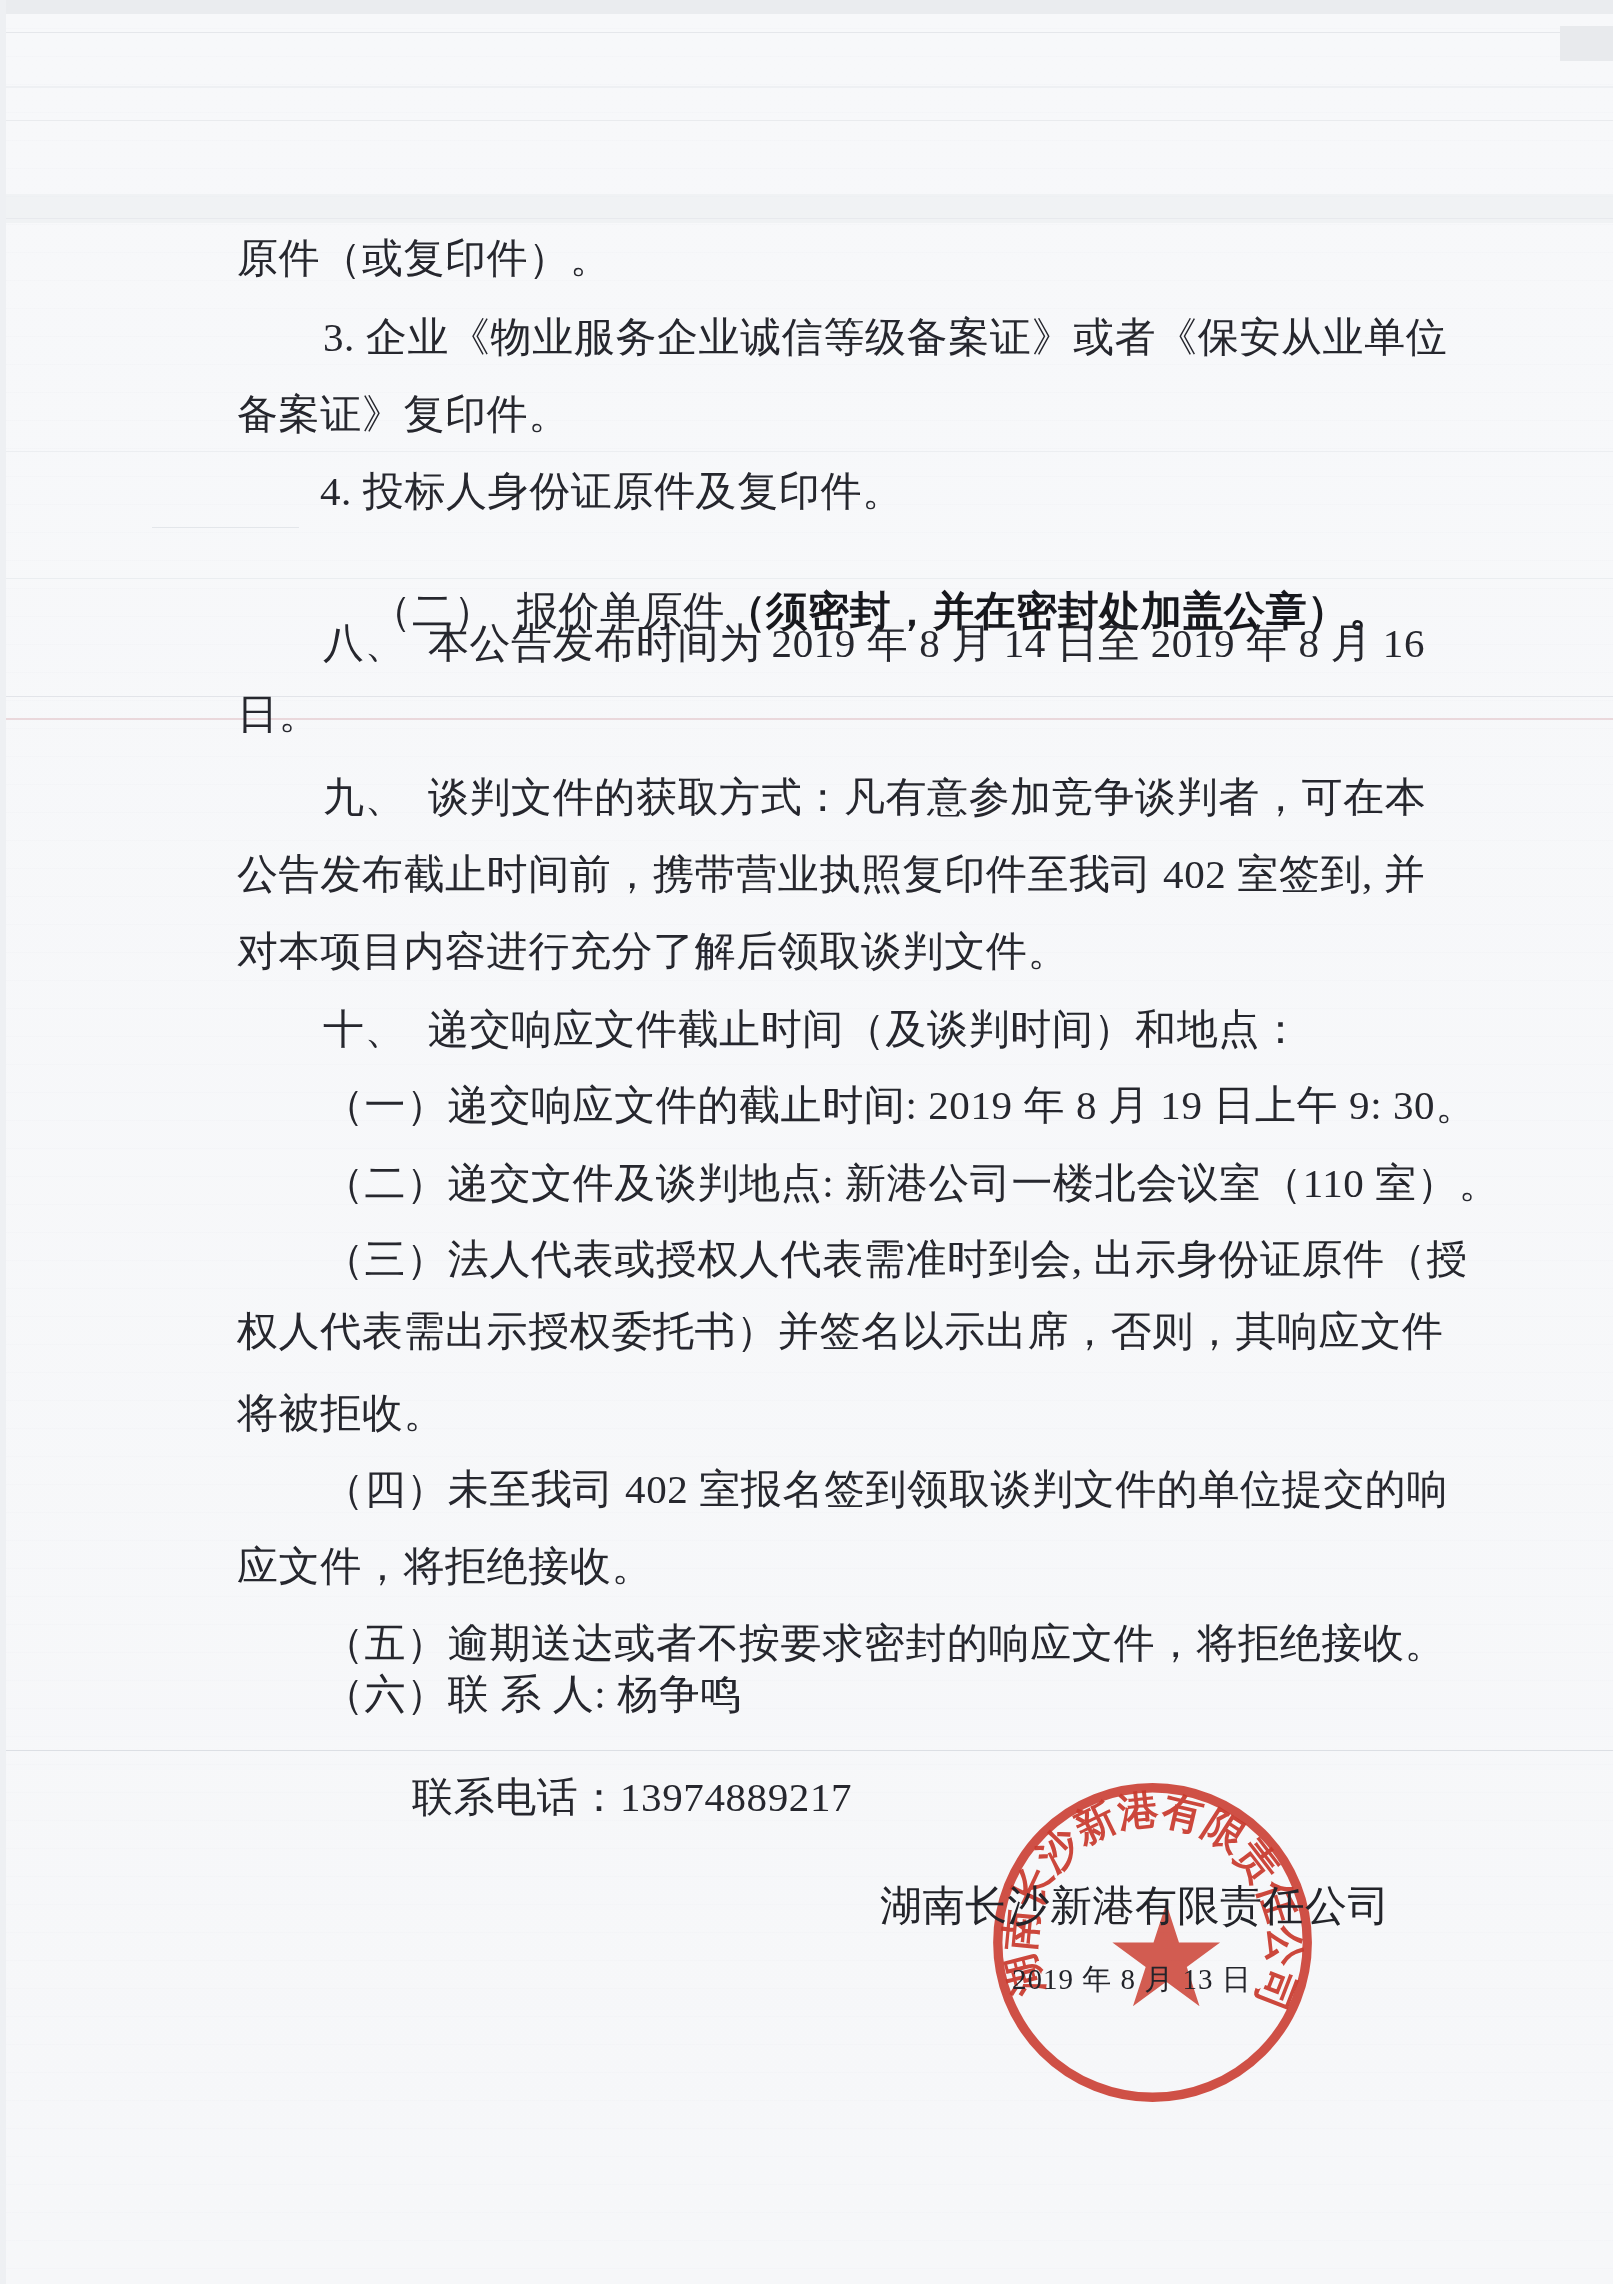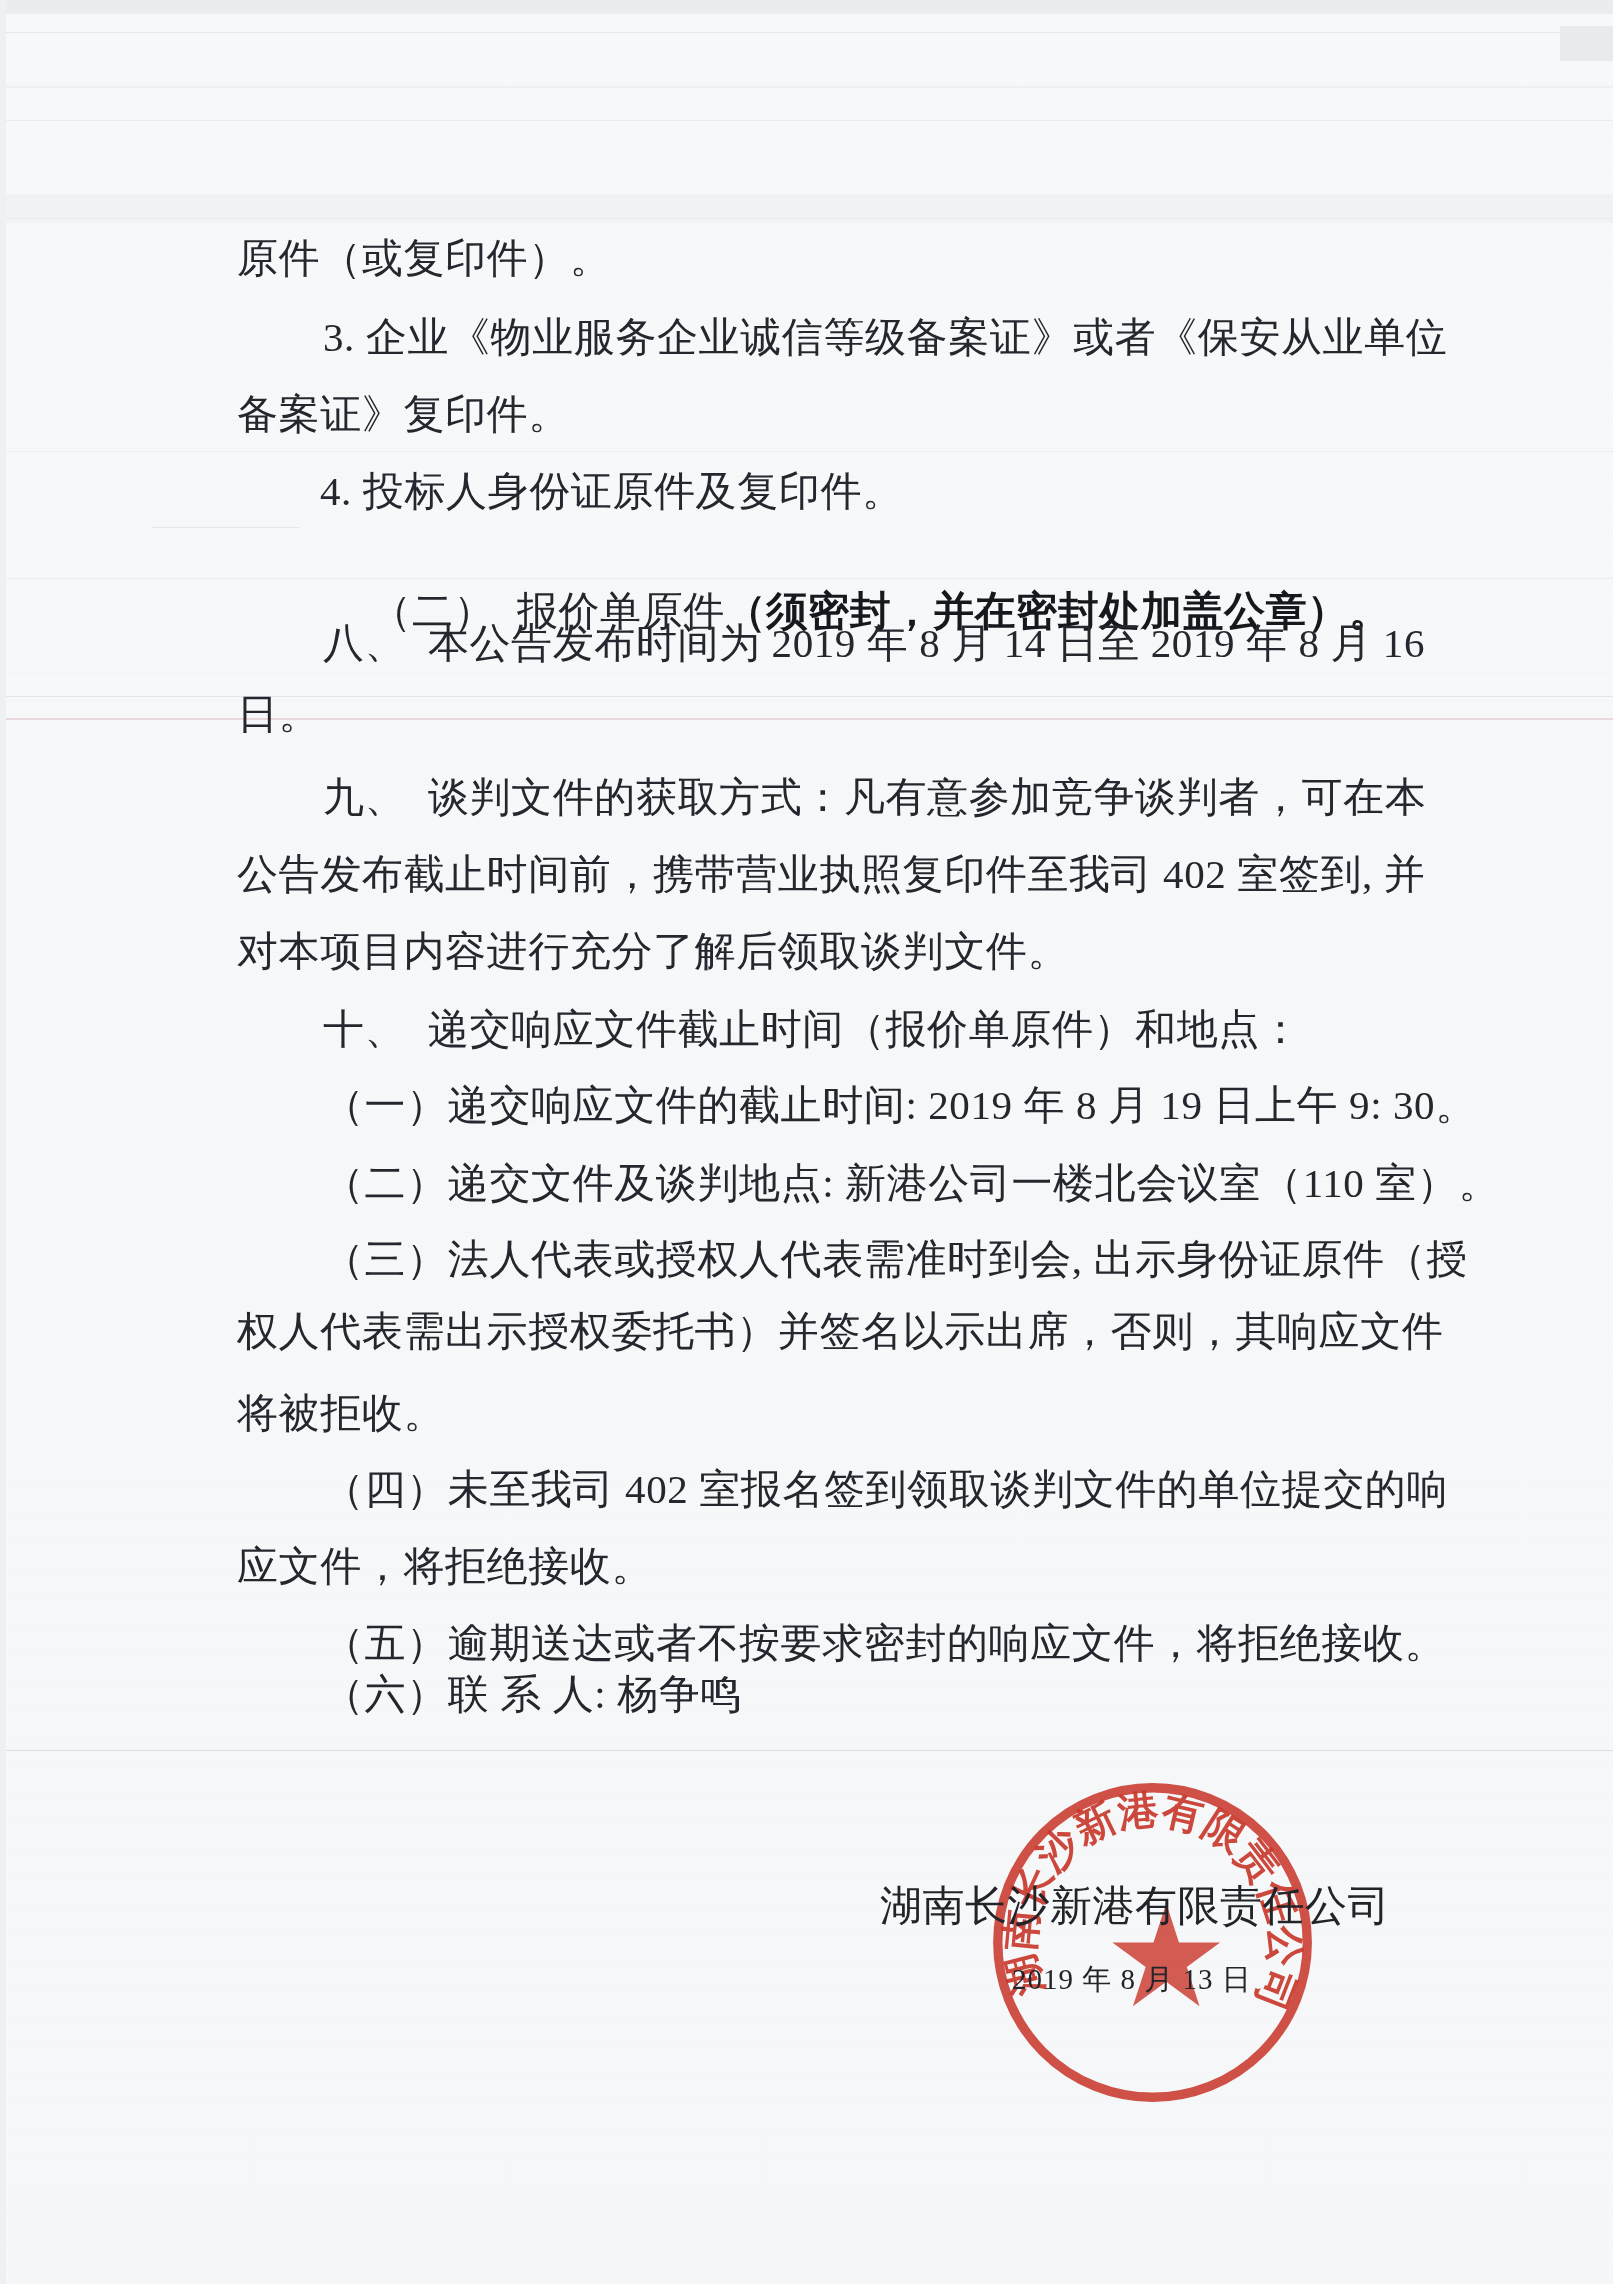--- a/index.html
+++ b/index.html
@@ -69,28 +69,29 @@
 
   <div class="doc-line" style="left:327px;top:541px;">
     <span class="semi">（二）  报价单原件</span><span class="bold-seg">（须密封，并在密封处加盖公章）。</span>
   </div>
 
   <div class="doc-line" style="left:323px;top:620px;">八、  本公告发布时间为 2019 年 8 月 14 日至 2019 年 8 月 16</div>
   <div class="doc-line" style="left:237px;top:691px;">日。</div>
   <div class="doc-line" style="left:323px;top:774px;">九、  谈判文件的获取方式：凡有意参加竞争谈判者，可在本</div>
   <div class="doc-line" style="left:237px;top:851px;text-align:right;">公告发布截止时间前，携带营业执照复印件至我司 402 室签到, 并</div>
   <div class="doc-line" style="left:237px;top:928px;">对本项目内容进行充分了解后领取谈判文件。</div>
-  <div class="doc-line" style="left:323px;top:1006px;">十、  递交响应文件截止时间（报价单原件）和地点：</div>
+  <div class="doc-line" style="left:323px;top:1006px;">十、  递交响应文件截止时间（及谈判时间）和地点：</div>
   <div class="doc-line" style="left:323px;top:1082px;">（一）递交响应文件的截止时间: 2019 年 8 月 19 日上午 9: 30。</div>
   <div class="doc-line" style="left:323px;top:1160px;">（二）递交文件及谈判地点: 新港公司一楼北会议室（110 室）。</div>
   <div class="doc-line" style="left:323px;top:1236px;">（三）法人代表或授权人代表需准时到会, 出示身份证原件（授</div>
   <div class="doc-line" style="left:237px;top:1308px;">权人代表需出示授权委托书）并签名以示出席，否则，其响应文件</div>
   <div class="doc-line" style="left:237px;top:1390px;">将被拒收。</div>
   <div class="doc-line" style="left:323px;top:1466px;">（四）未至我司 402 室报名签到领取谈判文件的单位提交的响</div>
   <div class="doc-line" style="left:323px;top:1620px;">（五）逾期送达或者不按要求密封的响应文件，将拒绝接收。</div>
   <div class="doc-line" style="left:237px;top:1543px;">应文件，将拒绝接收。</div>
   <div class="doc-line" style="left:323px;top:1671px;">（六）联 系 人: 杨争鸣</div>
+  <div class="doc-line" style="left:412px;top:1774px;">联系电话：13974889217</div>
 
   <div class="sig-line" style="left:880px;top:1878px;font-size:42px;letter-spacing:0.5px;">湖南长沙新港有限责任公司</div>
   <div class="sig-line" style="left:1012px;top:1960px;font-size:29px;letter-spacing:1px;">2019 年 8 月 13 日</div>
 
 </div>
 
 
 </body></html>

